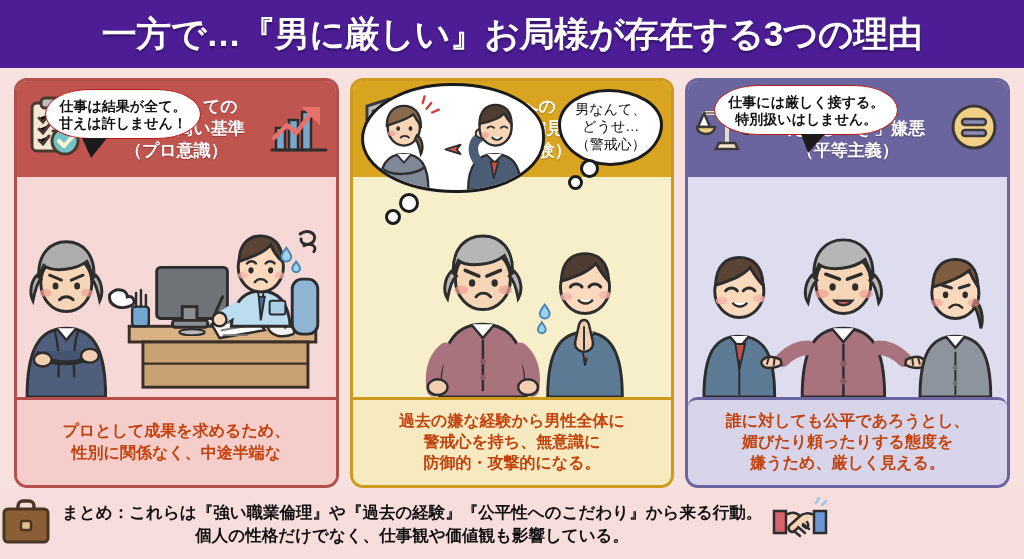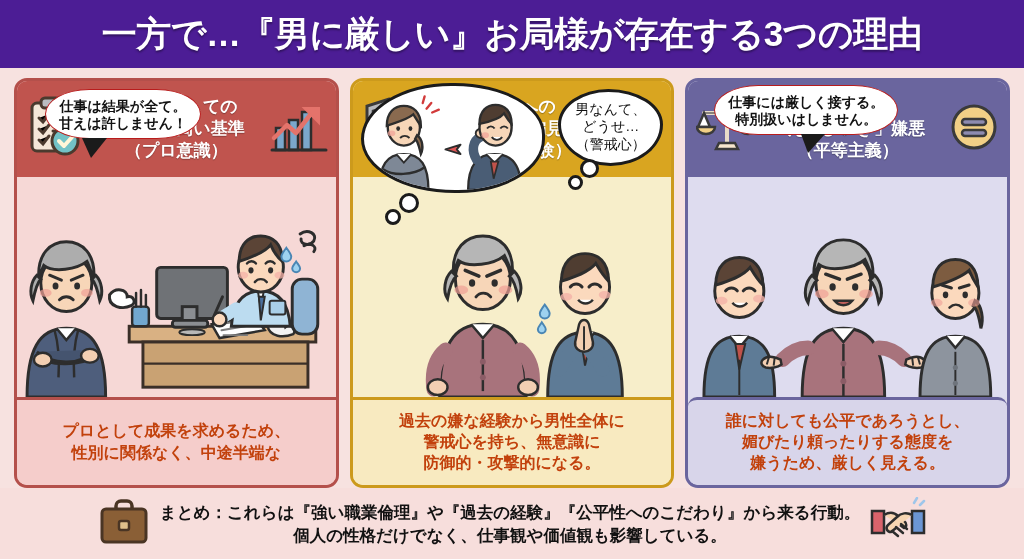--- a/index.html
+++ b/index.html
@@ -188,21 +188,21 @@
   .p2 .caption { background: #f8eac0; border-top: 3px solid #cc9a1c; }
   .p3 .caption { background: #d8d5ea; border-top: 3px solid #6a659e; border-radius: 9px; }
   .caption span { display: block; white-space: nowrap; }
 
   
   .footer {
     position: absolute;
     left: 0; bottom: 0;
     width: 1024px; height: 71px;
     background: #f7dedc;
-    display: flex; align-items: center; justify-content: center;
+    display: flex; align-items: center; justify-content: flex-start;
     gap: 10px;
   }
   .footer-text {
     text-align: center;
     font-size: 16.5px;
     font-weight: bold;
     line-height: 1.35;
     color: #111;
   }
   .footer-text span { display: block; white-space: nowrap; }

